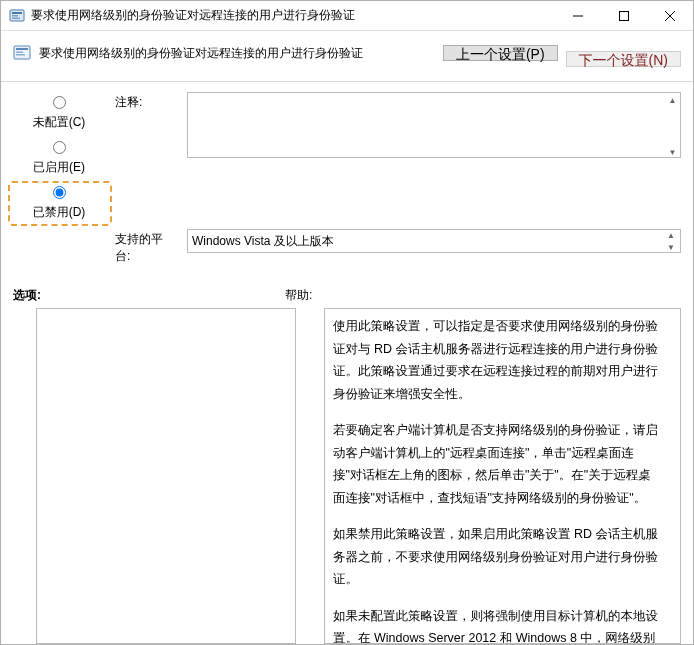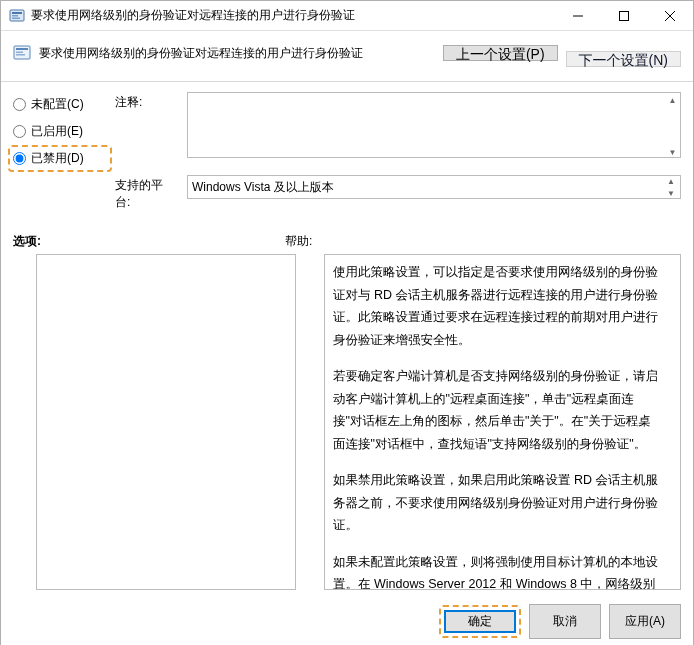--- a/index.html
+++ b/index.html
@@ -32,26 +32,26 @@
 .header-row {
   display: flex; align-items: center; padding: 8px 12px 14px 12px; gap: 8px;
   background: #fff; border-bottom: 1px solid #d8d8d8;
 }
 .header-icon { width: 18px; height: 18px; display: inline-flex; align-items: center; justify-content: center; }
 .header-title { flex: 1; font-size: 12px; }
 .nav-btn {
   height: 16px; padding: 0 12px; font-size: 14px; background: #e1e1e1;
   border: 1px solid #adadad; cursor: default;
 }
-.nav-btn:disabled { color: #0f172a; background: #efefef; border-color: #d0d0d0; margin-top: 12px; }
+.nav-btn:disabled { color: #7f1d1d; background: #efefef; border-color: #d0d0d0; margin-top: 12px; }
 
 .config-area { padding: 10px 12px 6px 12px; }
 .config-row { display: flex; align-items: flex-start; gap: 10px; margin-bottom: 8px; }
 .radio-col { width: 92px; display: flex; flex-direction: column; gap: 10px; padding-top: 4px; }
-.radio-item { display: flex; align-items: center; gap: 5px; font-size: 12px; }
+.radio-item { display: flex; align-items: center; gap: 5px; font-size: 12px; flex-direction: column; }
 .radio-item input { width: 13px; height: 13px; }
 .radio-highlight {
   border: 2px dashed #e8a13a; border-radius: 4px;
   padding: 3px 5px 3px 3px; margin: -5px -7px -5px -5px;
 }
 .label-col { width: 62px; font-size: 12px; padding-top: 2px; }
 .field-col { flex: 1; }
 .comment-box {
   width: 100%; height: 66px; border: 1px solid #bcbcbc; background: #fff;
   font-family: inherit; font-size: 12px; padding: 2px 4px; resize: none;

